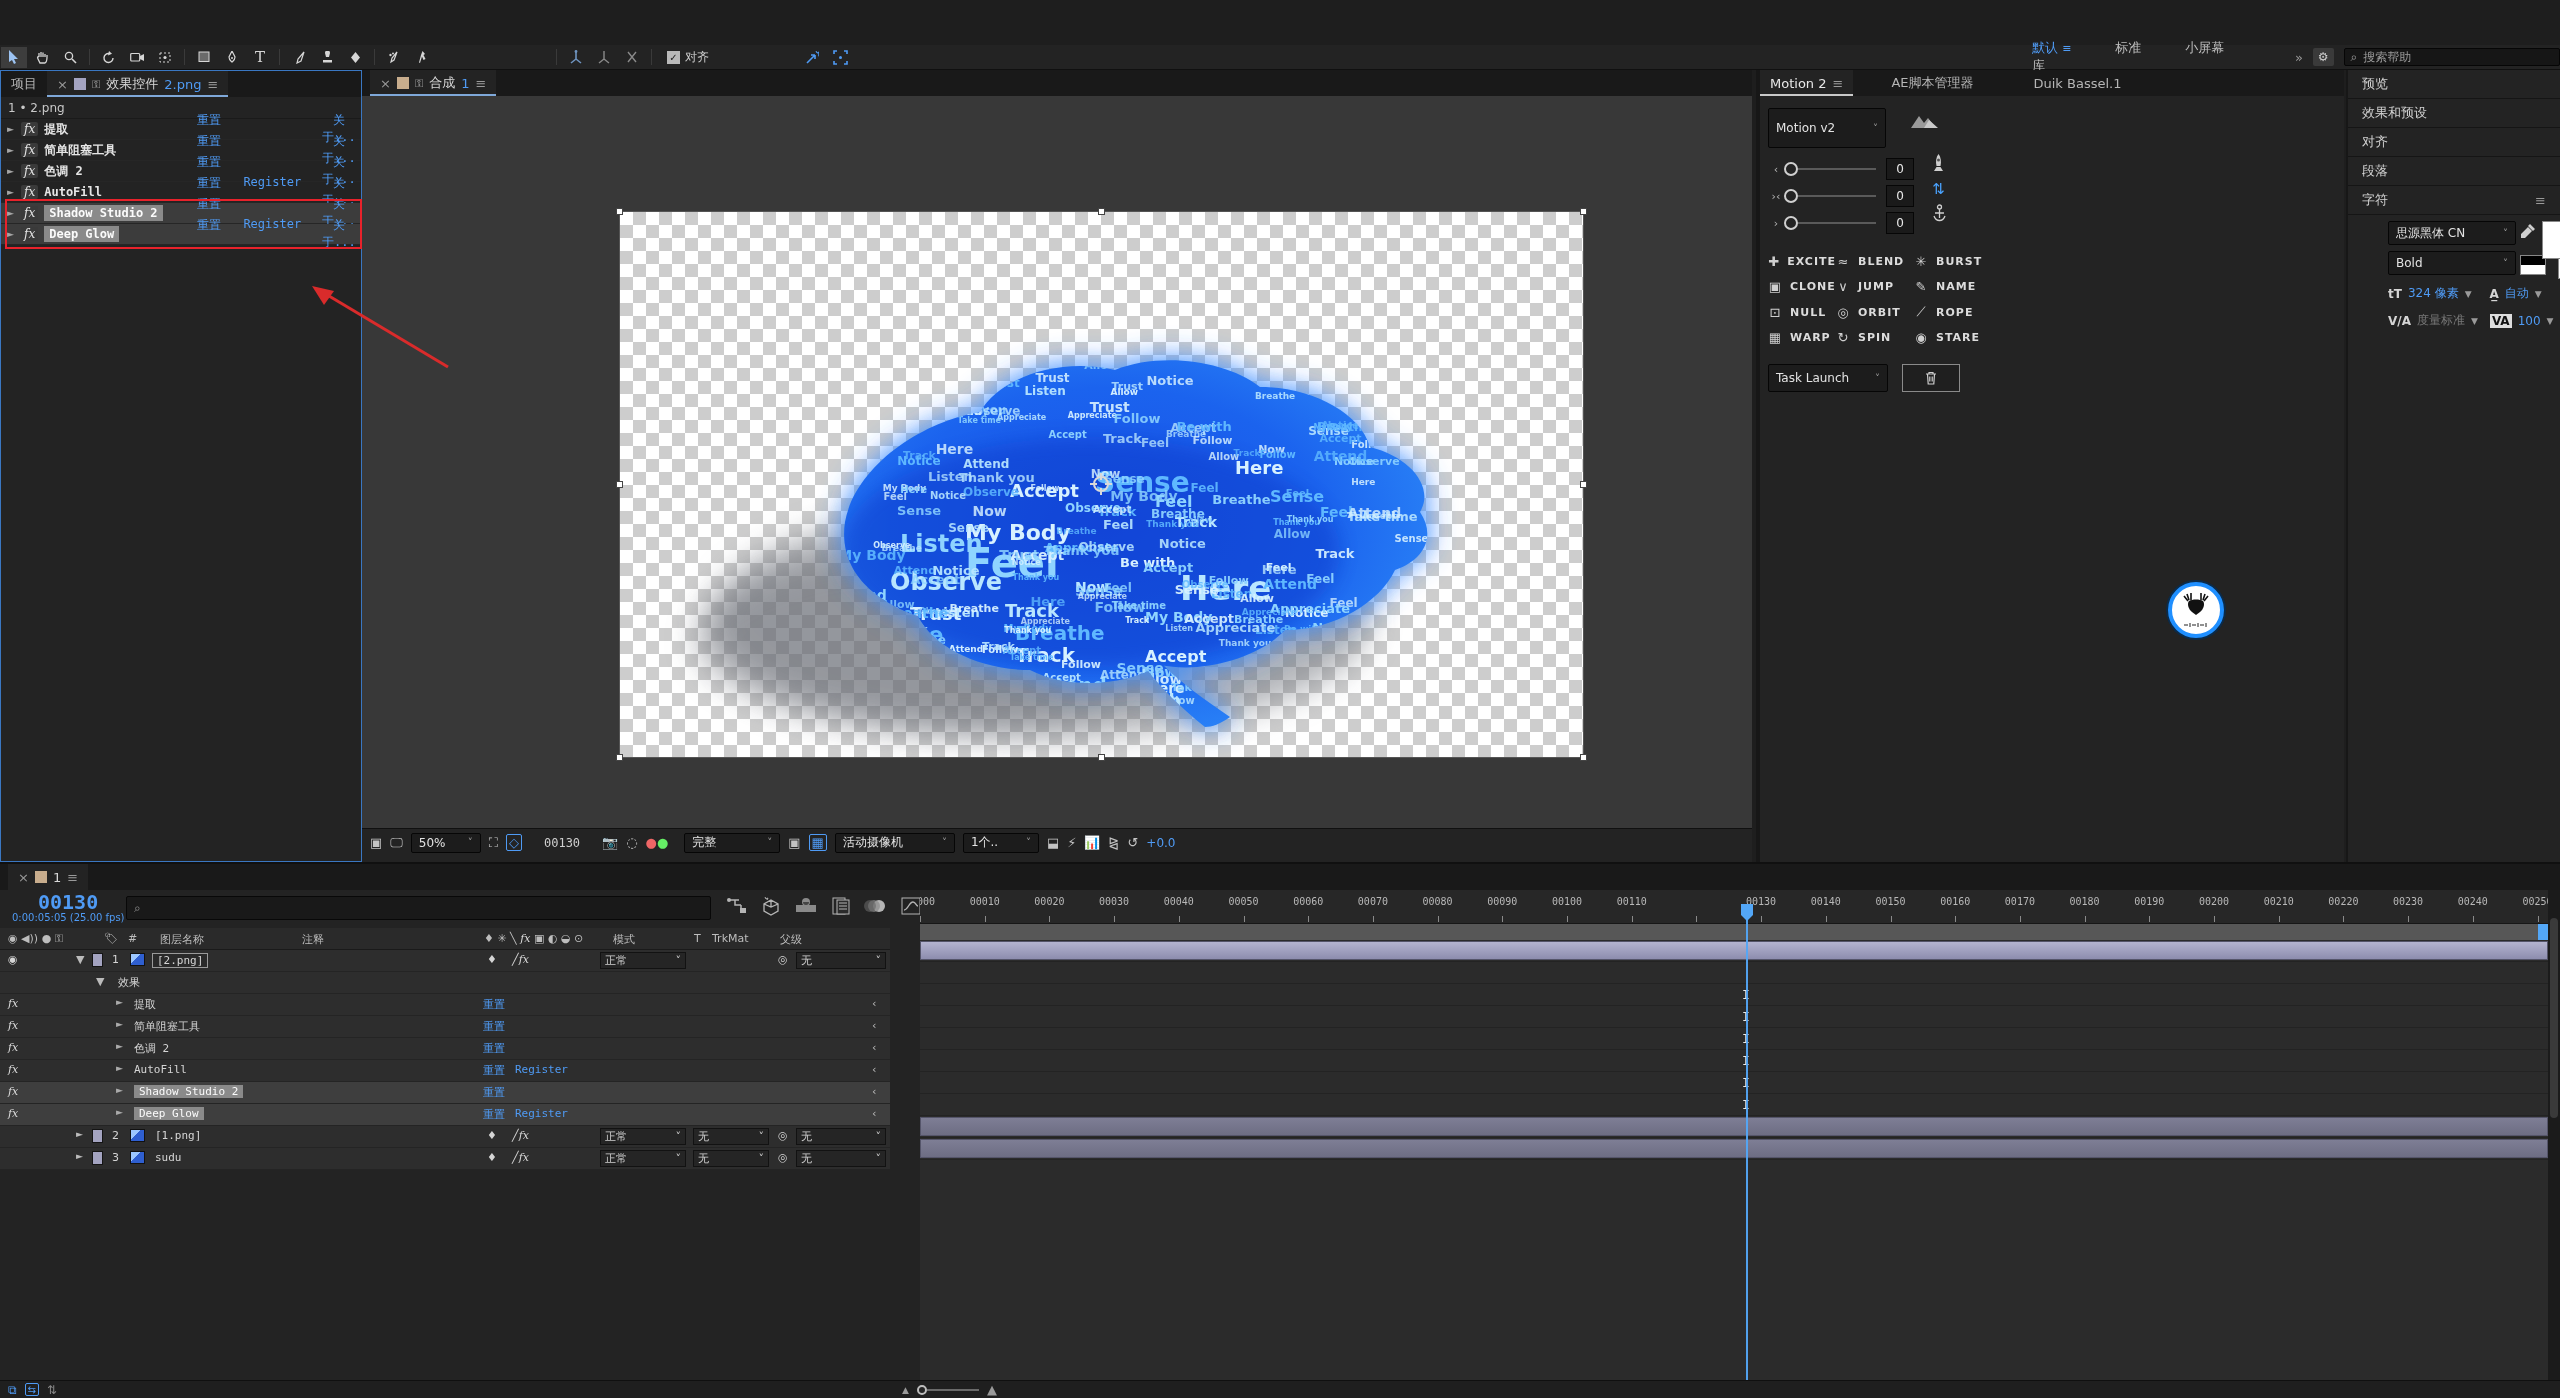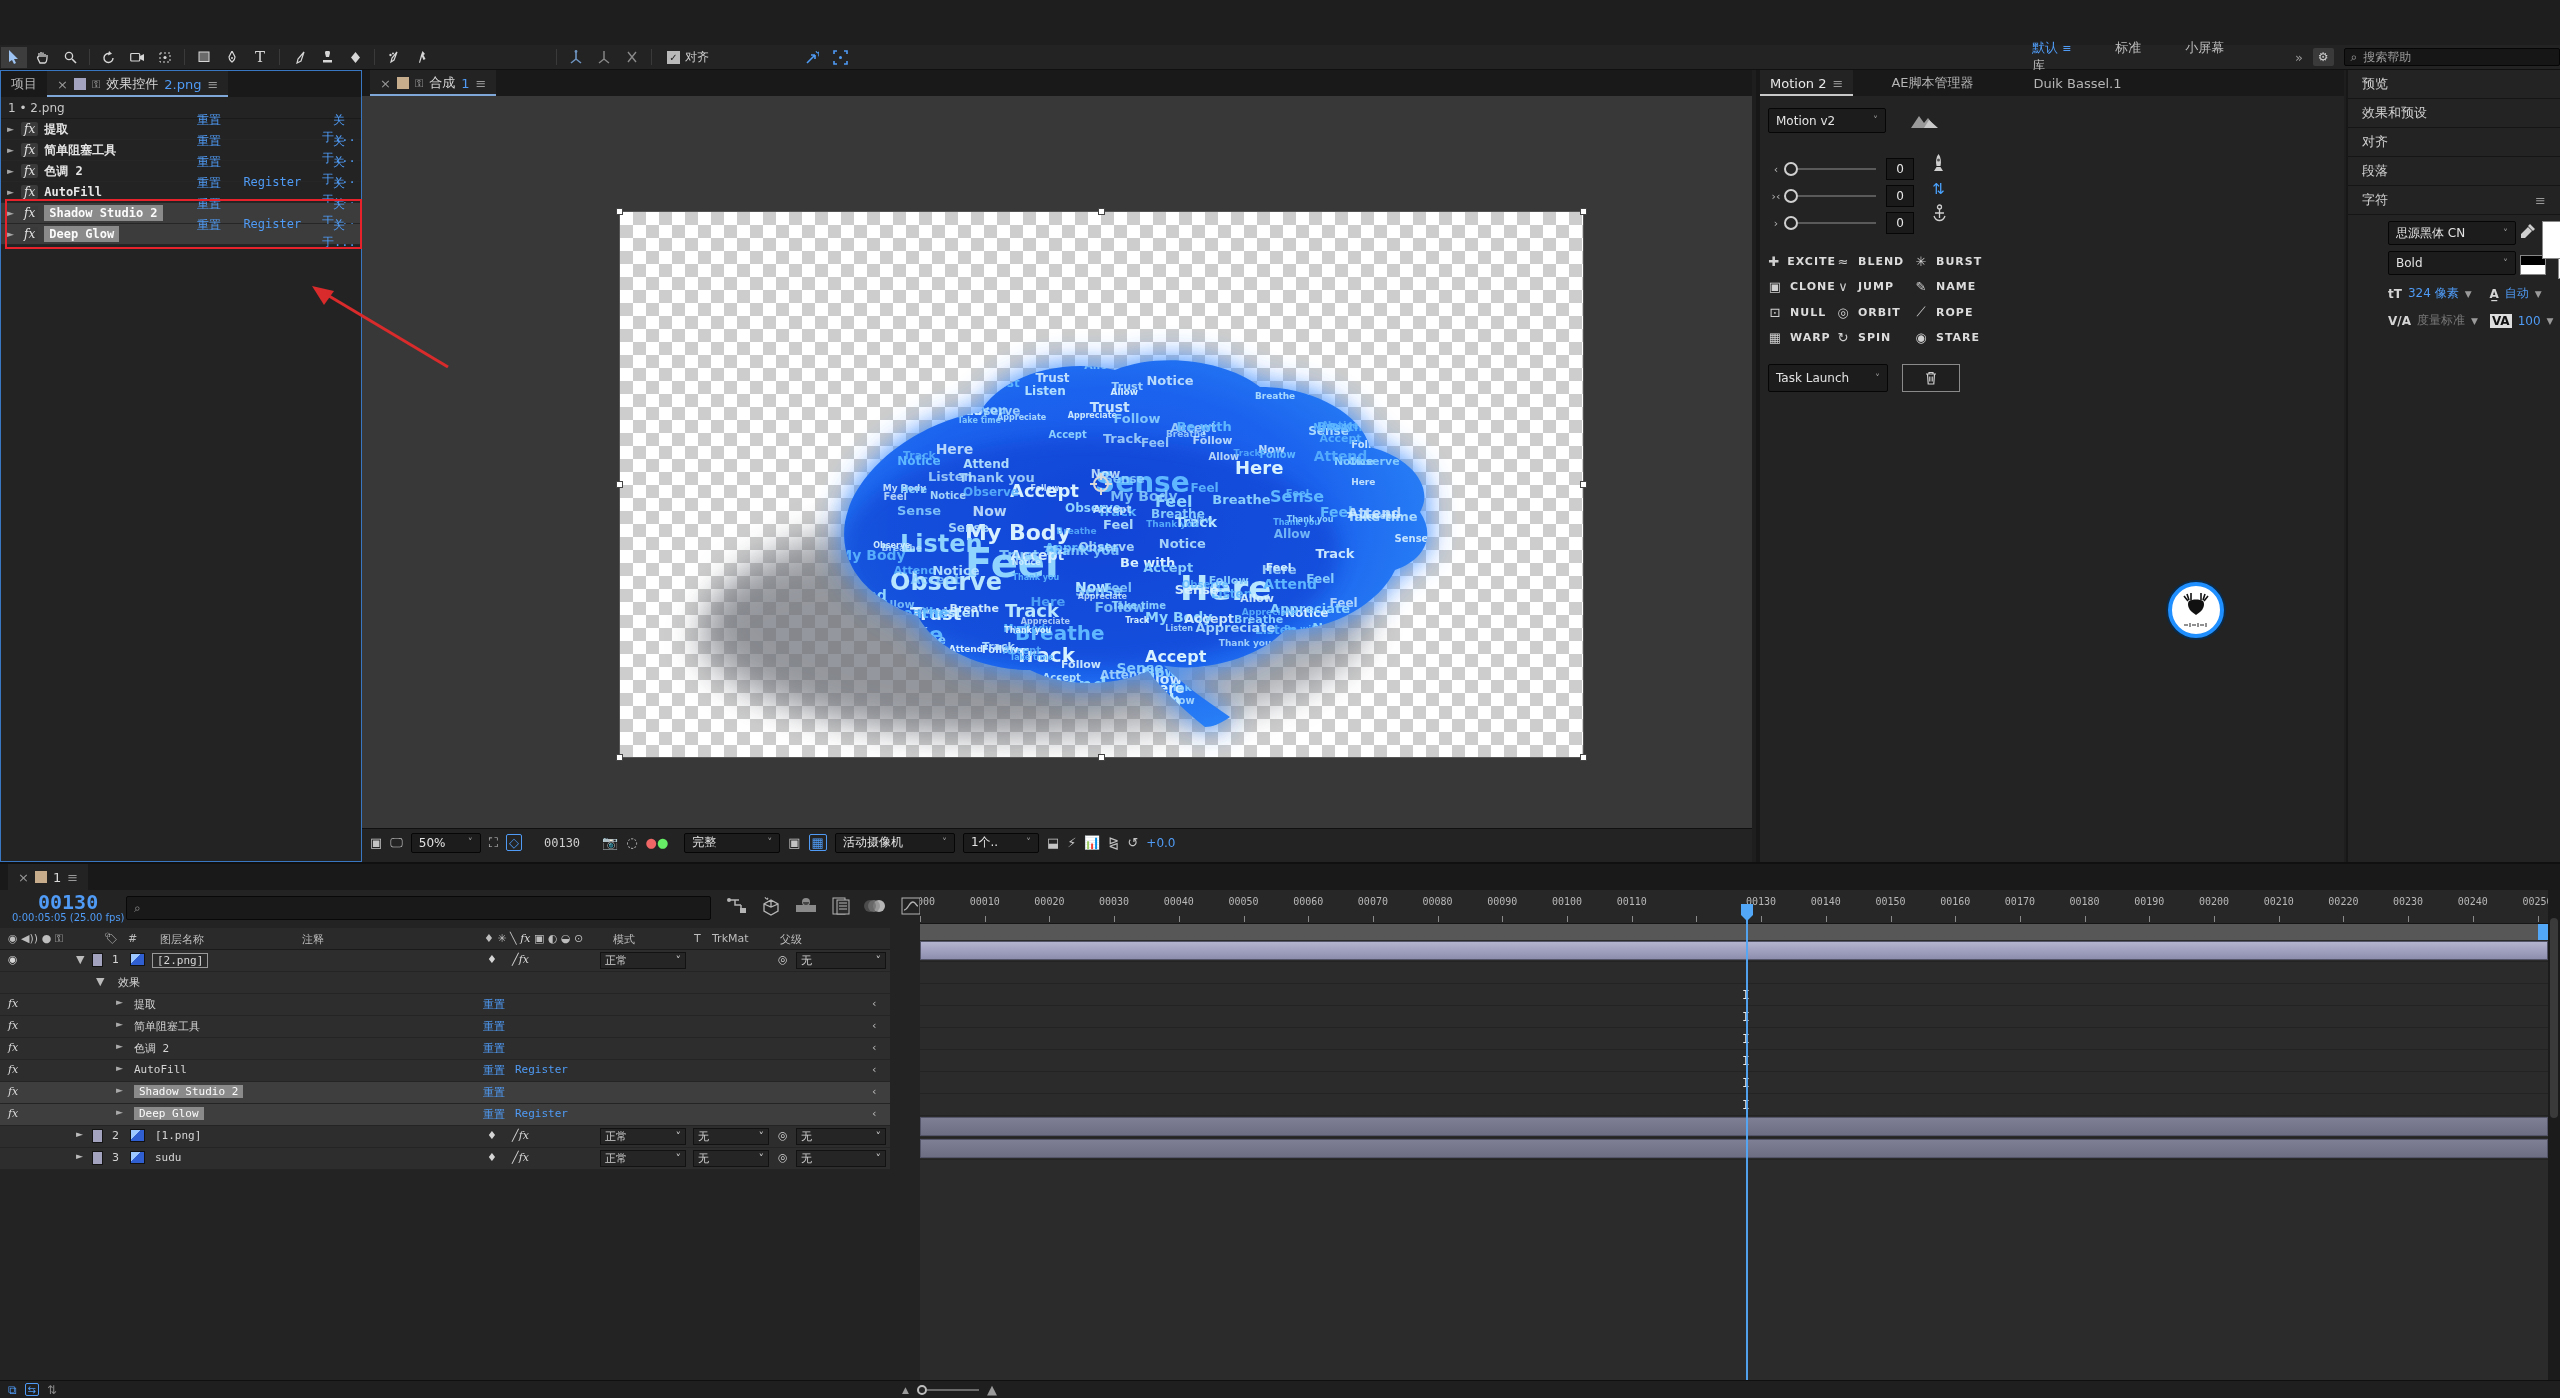--- a/index.html
+++ b/index.html
@@ -644,21 +644,21 @@
     <div class="tabstrip">
       <div class="tab active" style="position:relative;">
         <span style="color:#e8e8e8;">Motion 2</span>
         <span class="hamb">≡</span>
         <span class="under" style="left:0;right:0;background:#c9c9c9;"></span>
       </div>
       <div class="tab" style="margin-left:28px;">AE脚本管理器</div>
       <div class="tab" style="margin-left:40px;">Duik Bassel.1</div>
     </div>
     <div class="m-body">
-      <div class="dd" style="position:absolute;left:8px;top:12px;width:118px;height:25px;">
+      <div class="dd" style="position:absolute;left:8px;top:12px;width:118px;height:40px;">
         <span>Motion v2</span>
           <span class="car">˅</span>
       </div>
       <span style="position:absolute;left:150px;top:16px;">
         <svg width="30" height="18" viewBox="0 0 30 18">
             <path d="M1,16 L9,4 L14,11 L18,6 L26,16 Z" fill="#9a9a9a"></path>
             <path d="M14,16 L19,8 L28,16 Z" fill="#c9c9c9"></path>
           </svg>
       </span>
 

